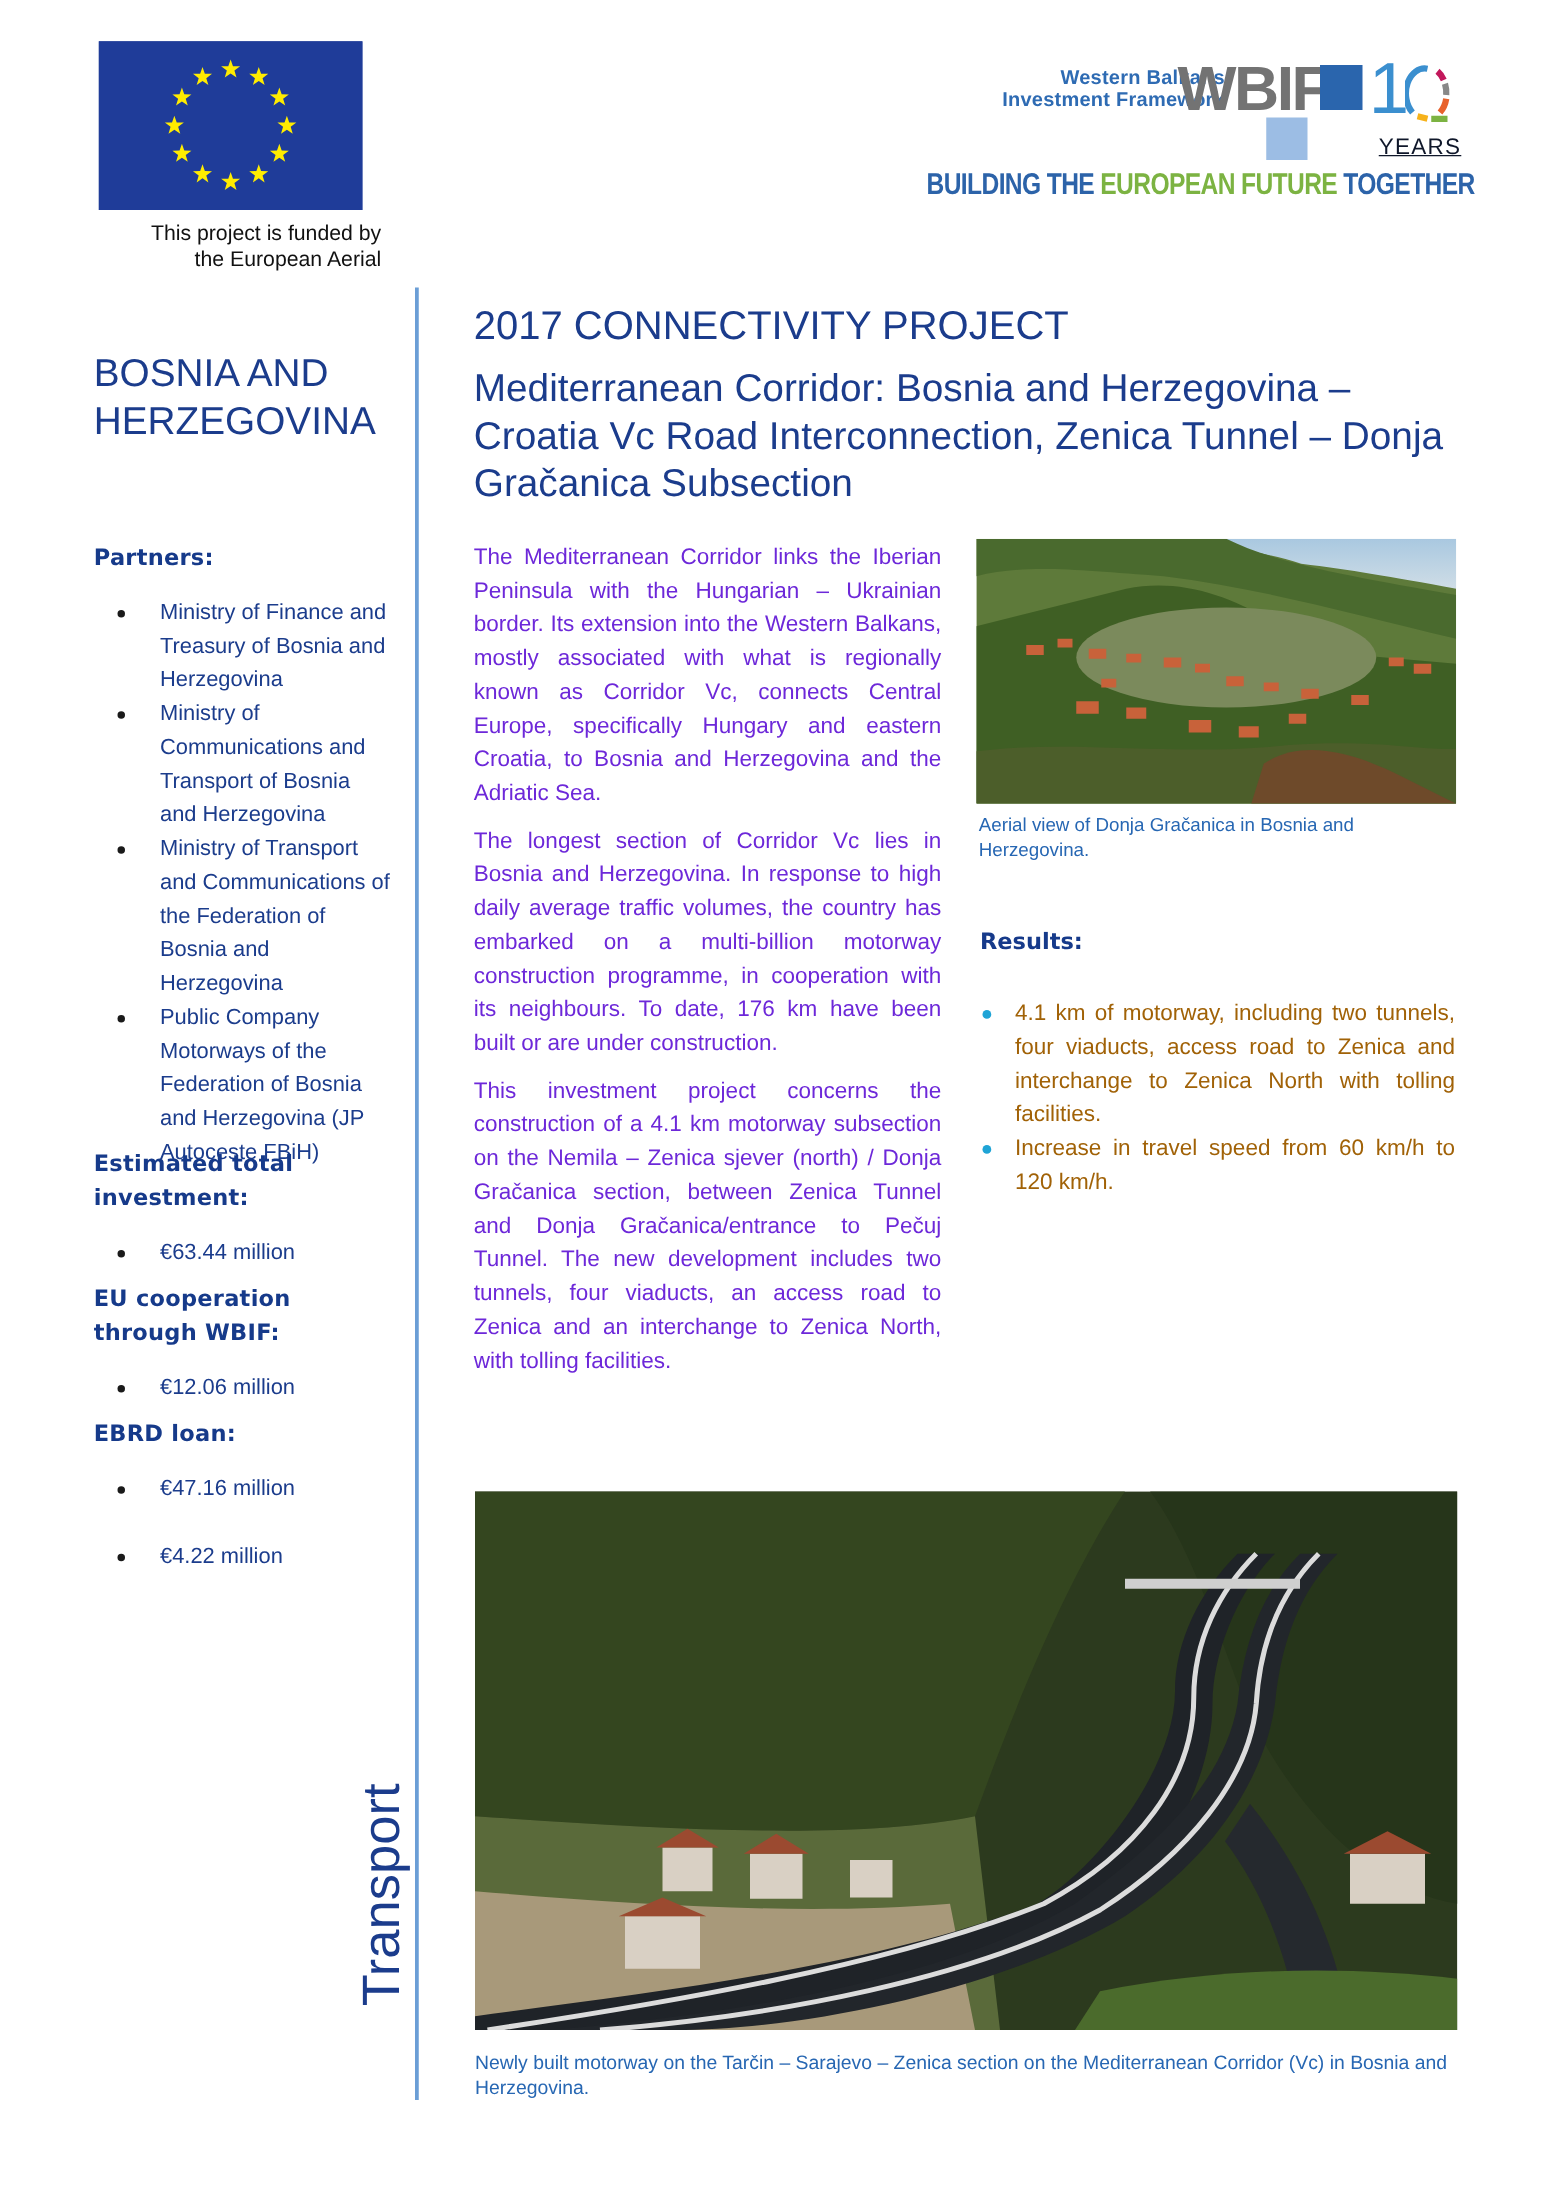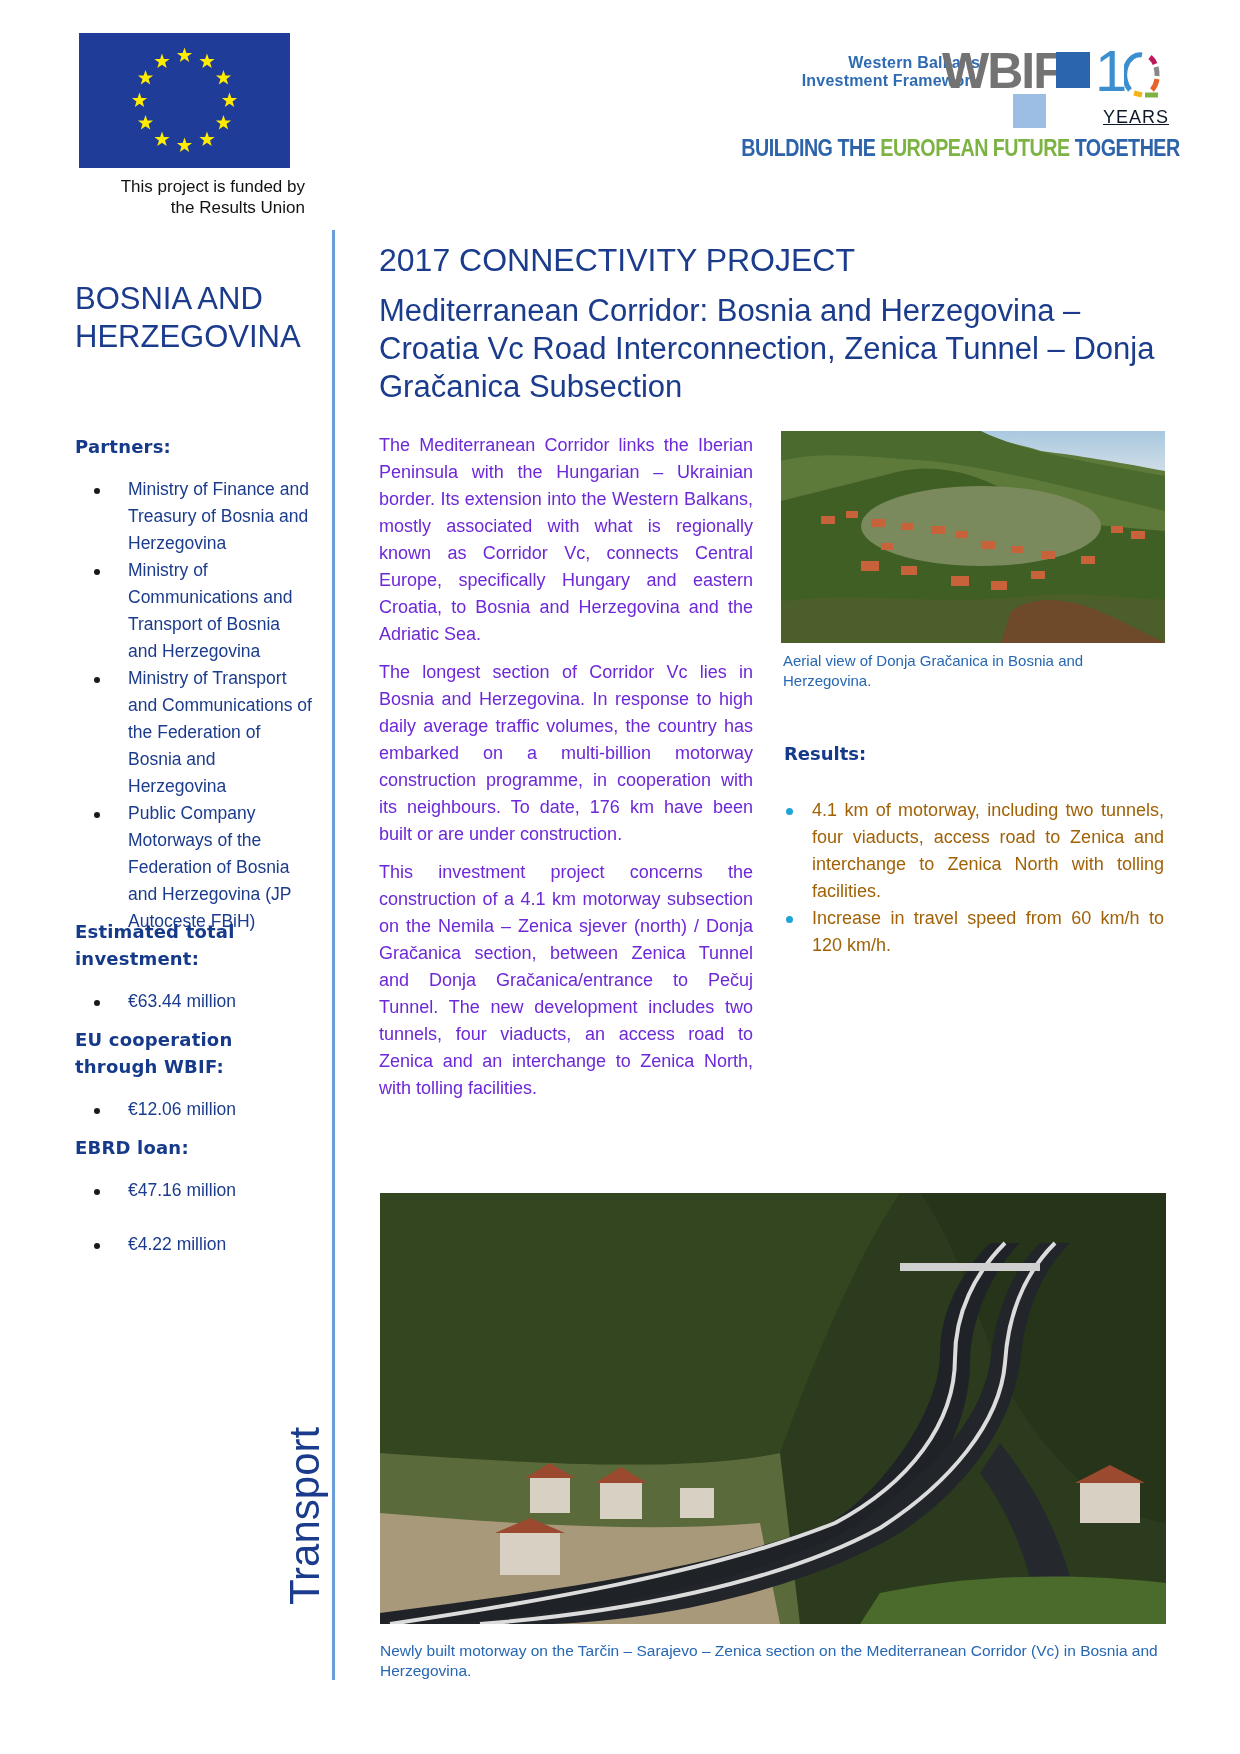--- a/index.html
+++ b/index.html
@@ -81,21 +81,21 @@
         <polygon points="83.00,98.47 84.88,103.88 90.61,104.00 86.04,107.46 87.70,112.94 83.00,109.67 78.30,112.94 79.96,107.46 75.39,104.00 81.12,103.88"></polygon>
         <polygon points="66.53,82.00 68.41,87.41 74.14,87.53 69.57,90.99 71.23,96.47 66.53,93.20 61.83,96.47 63.49,90.99 58.92,87.53 64.65,87.41"></polygon>
         <polygon points="60.50,59.50 62.38,64.91 68.11,65.03 63.54,68.49 65.20,73.97 60.50,70.70 55.80,73.97 57.46,68.49 52.89,65.03 58.62,64.91"></polygon>
         <polygon points="66.53,37.00 68.41,42.41 74.14,42.53 69.57,45.99 71.23,51.47 66.53,48.20 61.83,51.47 63.49,45.99 58.92,42.53 64.65,42.41"></polygon>
         <polygon points="83.00,20.53 84.88,25.94 90.61,26.06 86.04,29.52 87.70,35.00 83.00,31.73 78.30,35.00 79.96,29.52 75.39,26.06 81.12,25.94"></polygon>
       </g>
   </svg>
 </div>
 <div class="abs eu-caption">
   <div>This project is funded by</div>
-  <div>the Results Union</div>
+  <div>the European Aerial</div>
 </div>
 
 <div class="abs wbif">
   <div class="wbif-small">
     <div>Western Balkans</div>
     <div>Investment Framework</div>
   </div>
   <div class="wbif-big">WBIF</div>
   <div class="wbif-sq1"></div>
   <div class="wbif-sq2"></div>

